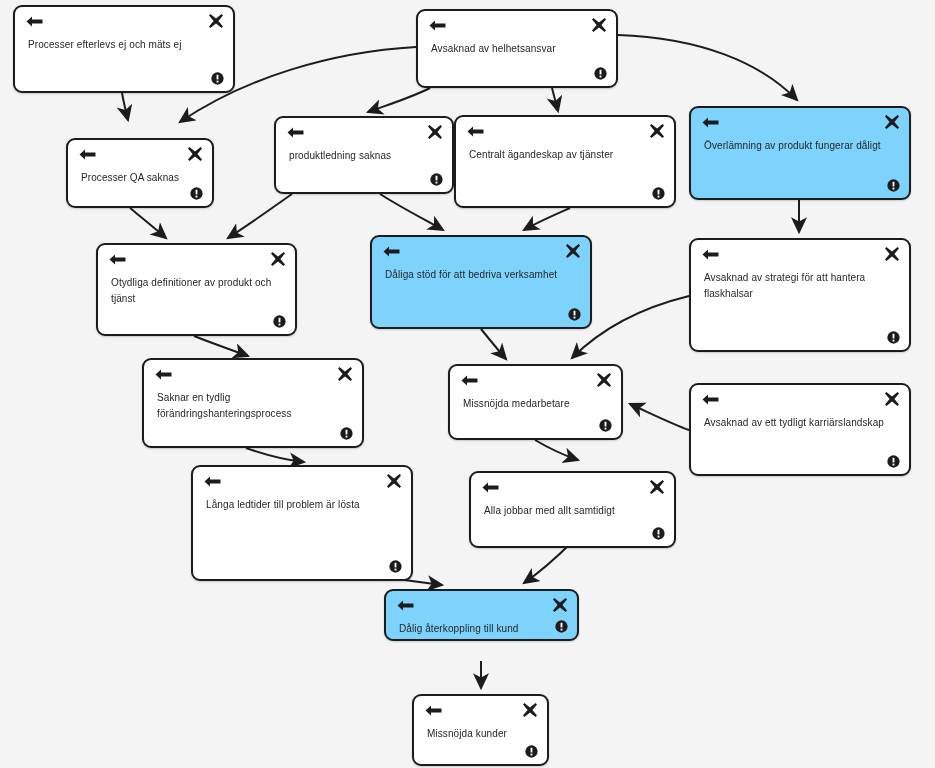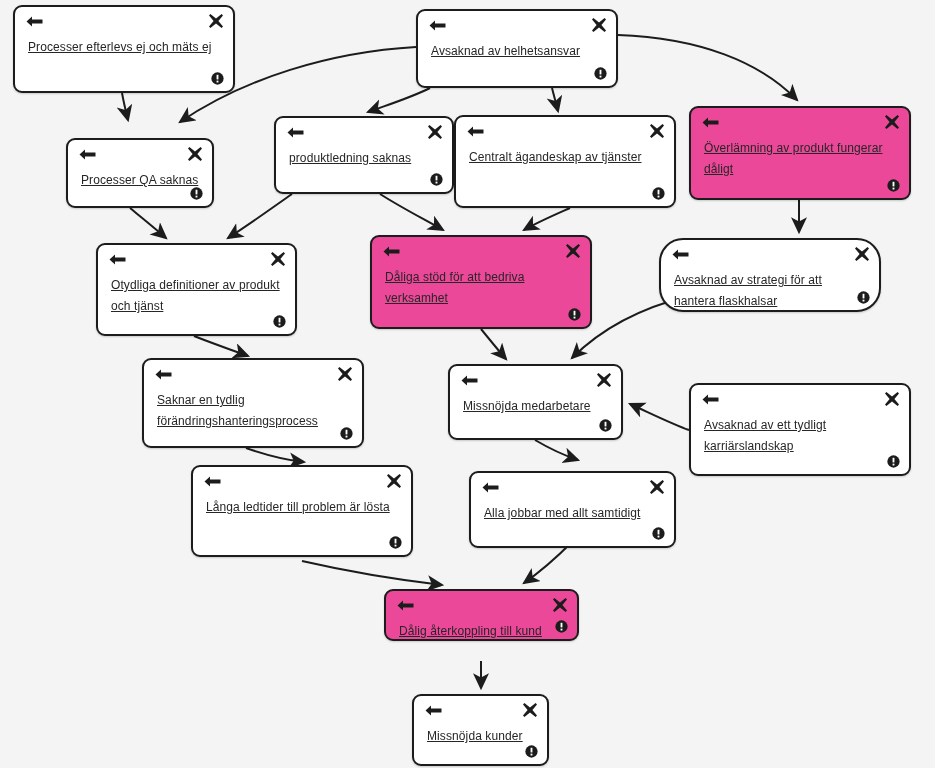--- a/index.html
+++ b/index.html
@@ -32,33 +32,32 @@
   .node {
     position: absolute;
     box-sizing: border-box;
     border: 2px solid #1c1c1c;
     border-radius: 9px;
     background: #ffffff;
     box-shadow: 0 1px 2px rgba(0,0,0,0.18);
     padding: 0;
   }
   .node.gray {
-    background: #ec4899;
+    background: #7dd3fc;
   }
   .node-label {
     position: absolute;
     left: 13px;
     right: 13px;
     top: 30px;
-    font-size: 12px;
-    line-height: 21px;
+    font-size: 10px;
+    line-height: 16px;
     color: #262626;
     letter-spacing: 0.1px;
     word-wrap: break-word;
-    text-decoration: underline;
   }
   .back-icon {
     position: absolute;
     left: 11px;
     top: 7px;
     width: 17px;
     height: 15px;
   }
   .close-icon {
     position: absolute;
@@ -215,21 +214,21 @@
         <span class="close-icon"><svg viewBox="0 0 16 16">
             <path d="M2.4 1 L8 5.6 L13.6 1 L15 2.4 L10.4 8 L15 13.6 L13.6 15 L8 10.4 L2.4 15 L1 13.6 L5.6 8 L1 2.4 Z" fill="#1c1c1c"></path>
           </svg></span>
         <div class="node-label">Dåliga stöd för att bedriva verksamhet</div>
         <span class="info-badge"><svg viewBox="0 0 14 14">
             <circle cx="7" cy="7" r="6.6" fill="#1c1c1c"></circle>
             <rect x="6" y="3" width="2" height="5" fill="#ffffff"></rect>
             <rect x="6" y="9.3" width="2" height="2" fill="#ffffff"></rect>
           </svg></span>
       </div>
-      <div class="node" style="left: 659px; top: 238px; width: 222px; height: 74px; border-radius: 24px;">
+      <div class="node" style="left: 689px; top: 238px; width: 222px; height: 114px;">
         <span class="back-icon"><svg viewBox="0 0 17 15">
             <path d="M0.5 7.5 L6 2.6 L6 5.6 L16.5 5.6 L16.5 9.4 L6 9.4 L6 12.4 Z" fill="#1c1c1c"></path>
           </svg></span>
         <span class="close-icon"><svg viewBox="0 0 16 16">
             <path d="M2.4 1 L8 5.6 L13.6 1 L15 2.4 L10.4 8 L15 13.6 L13.6 15 L8 10.4 L2.4 15 L1 13.6 L5.6 8 L1 2.4 Z" fill="#1c1c1c"></path>
           </svg></span>
         <div class="node-label">Avsaknad av strategi för att hantera flaskhalsar</div>
         <span class="info-badge"><svg viewBox="0 0 14 14">
             <circle cx="7" cy="7" r="6.6" fill="#1c1c1c"></circle>
             <rect x="6" y="3" width="2" height="5" fill="#ffffff"></rect>
@@ -271,21 +270,21 @@
         <span class="close-icon"><svg viewBox="0 0 16 16">
             <path d="M2.4 1 L8 5.6 L13.6 1 L15 2.4 L10.4 8 L15 13.6 L13.6 15 L8 10.4 L2.4 15 L1 13.6 L5.6 8 L1 2.4 Z" fill="#1c1c1c"></path>
           </svg></span>
         <div class="node-label">Avsaknad av ett tydligt karriärslandskap</div>
         <span class="info-badge"><svg viewBox="0 0 14 14">
             <circle cx="7" cy="7" r="6.6" fill="#1c1c1c"></circle>
             <rect x="6" y="3" width="2" height="5" fill="#ffffff"></rect>
             <rect x="6" y="9.3" width="2" height="2" fill="#ffffff"></rect>
           </svg></span>
       </div>
-      <div class="node" style="left: 191px; top: 465px; width: 222px; height: 92px;">
+      <div class="node" style="left: 191px; top: 465px; width: 222px; height: 116px;">
         <span class="back-icon"><svg viewBox="0 0 17 15">
             <path d="M0.5 7.5 L6 2.6 L6 5.6 L16.5 5.6 L16.5 9.4 L6 9.4 L6 12.4 Z" fill="#1c1c1c"></path>
           </svg></span>
         <span class="close-icon"><svg viewBox="0 0 16 16">
             <path d="M2.4 1 L8 5.6 L13.6 1 L15 2.4 L10.4 8 L15 13.6 L13.6 15 L8 10.4 L2.4 15 L1 13.6 L5.6 8 L1 2.4 Z" fill="#1c1c1c"></path>
           </svg></span>
         <div class="node-label">Långa ledtider till problem är lösta</div>
         <span class="info-badge"><svg viewBox="0 0 14 14">
             <circle cx="7" cy="7" r="6.6" fill="#1c1c1c"></circle>
             <rect x="6" y="3" width="2" height="5" fill="#ffffff"></rect>

